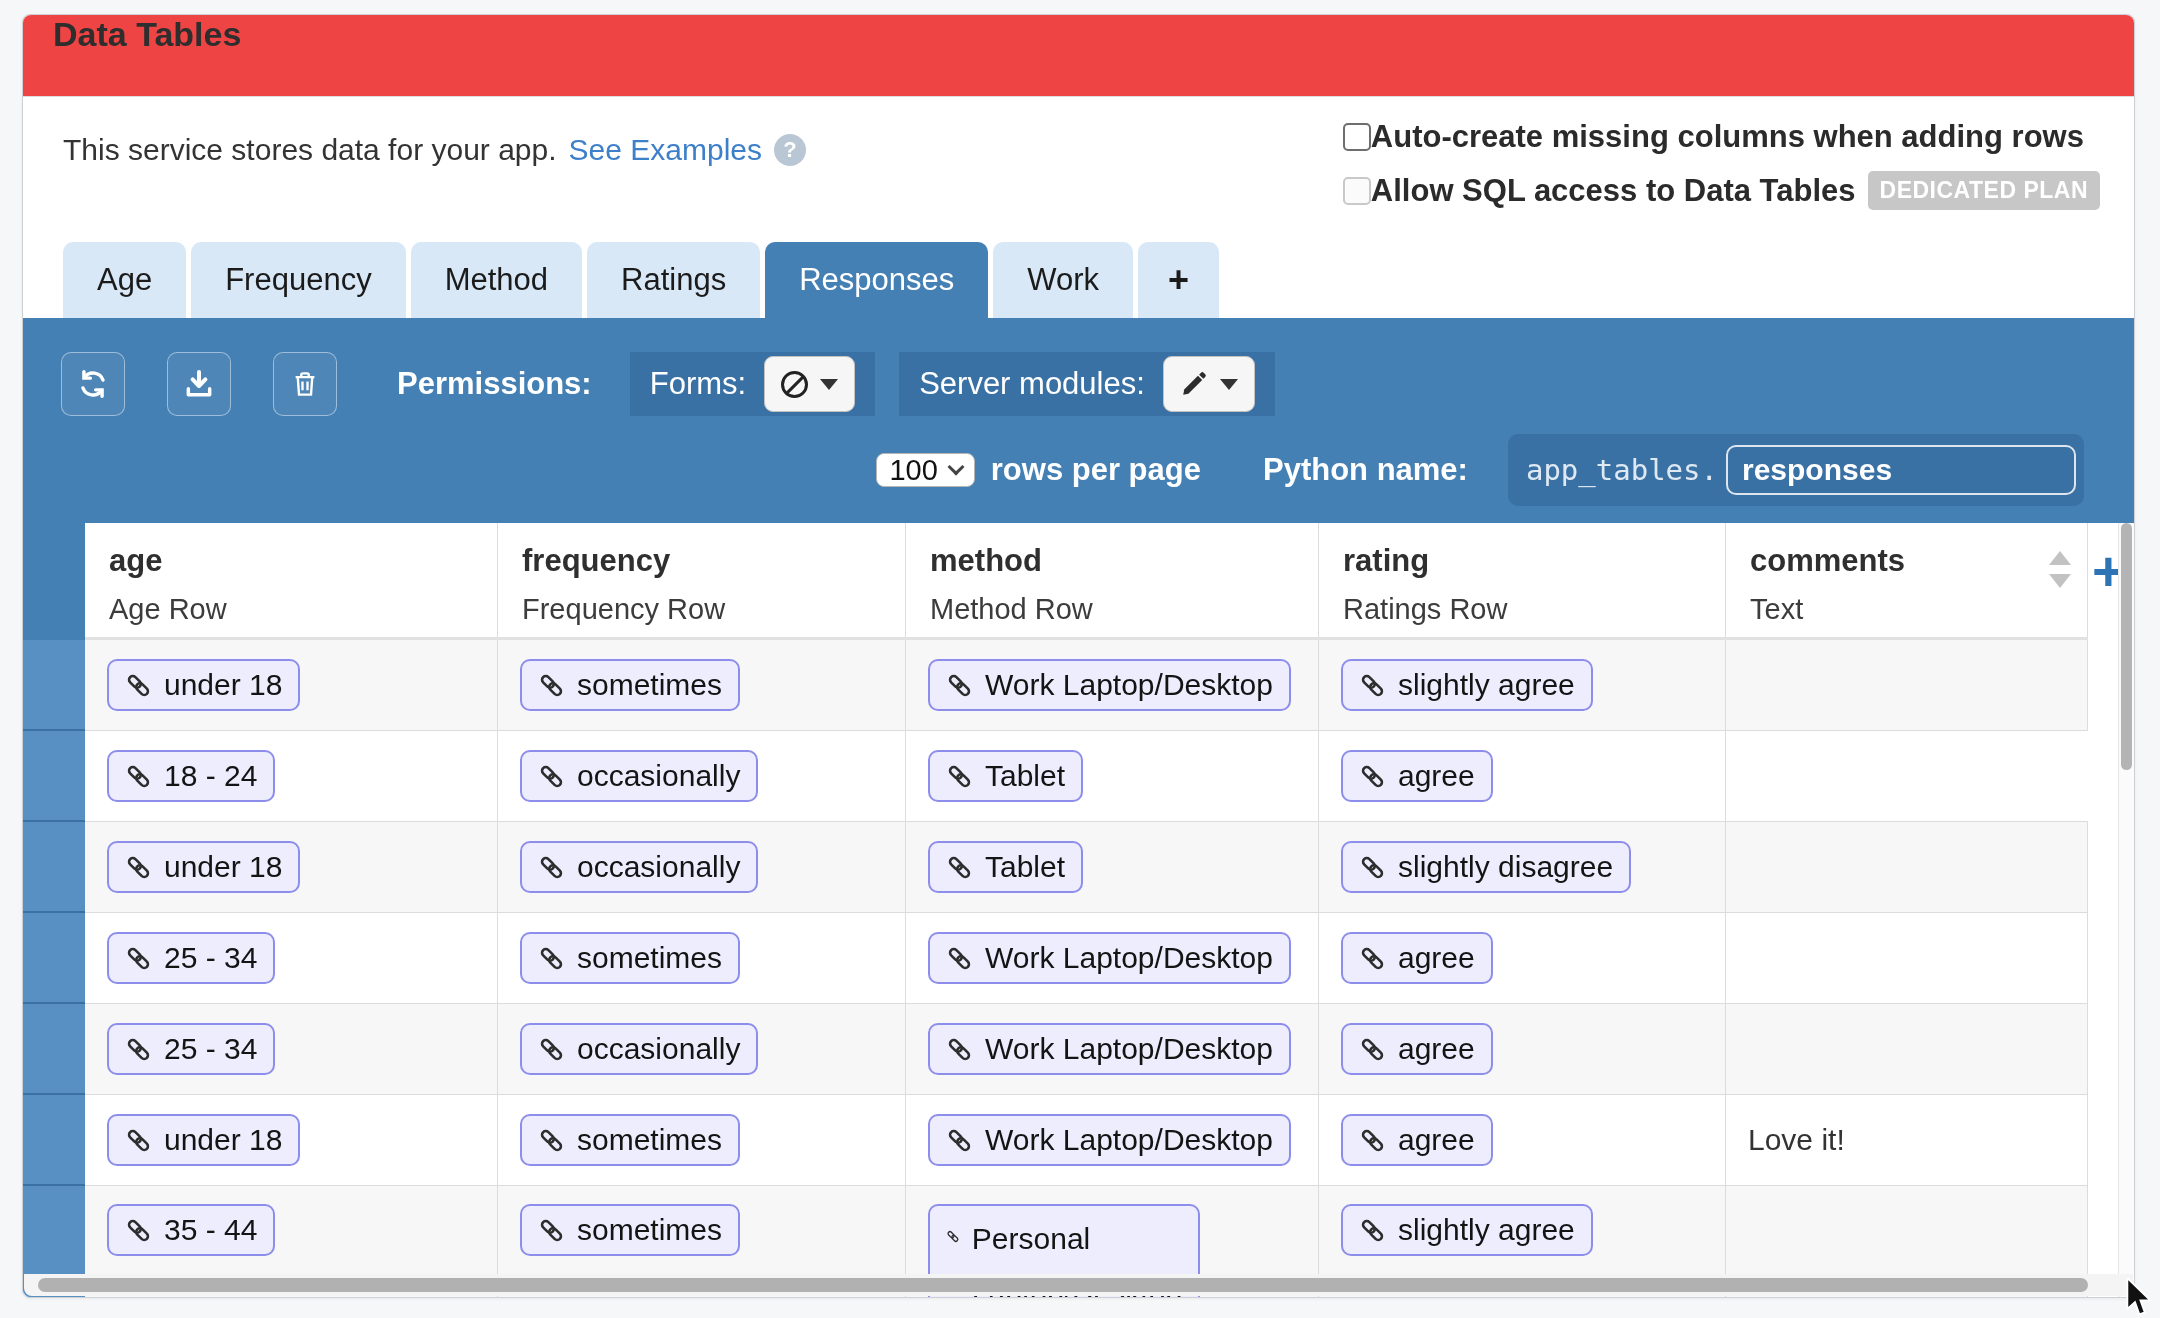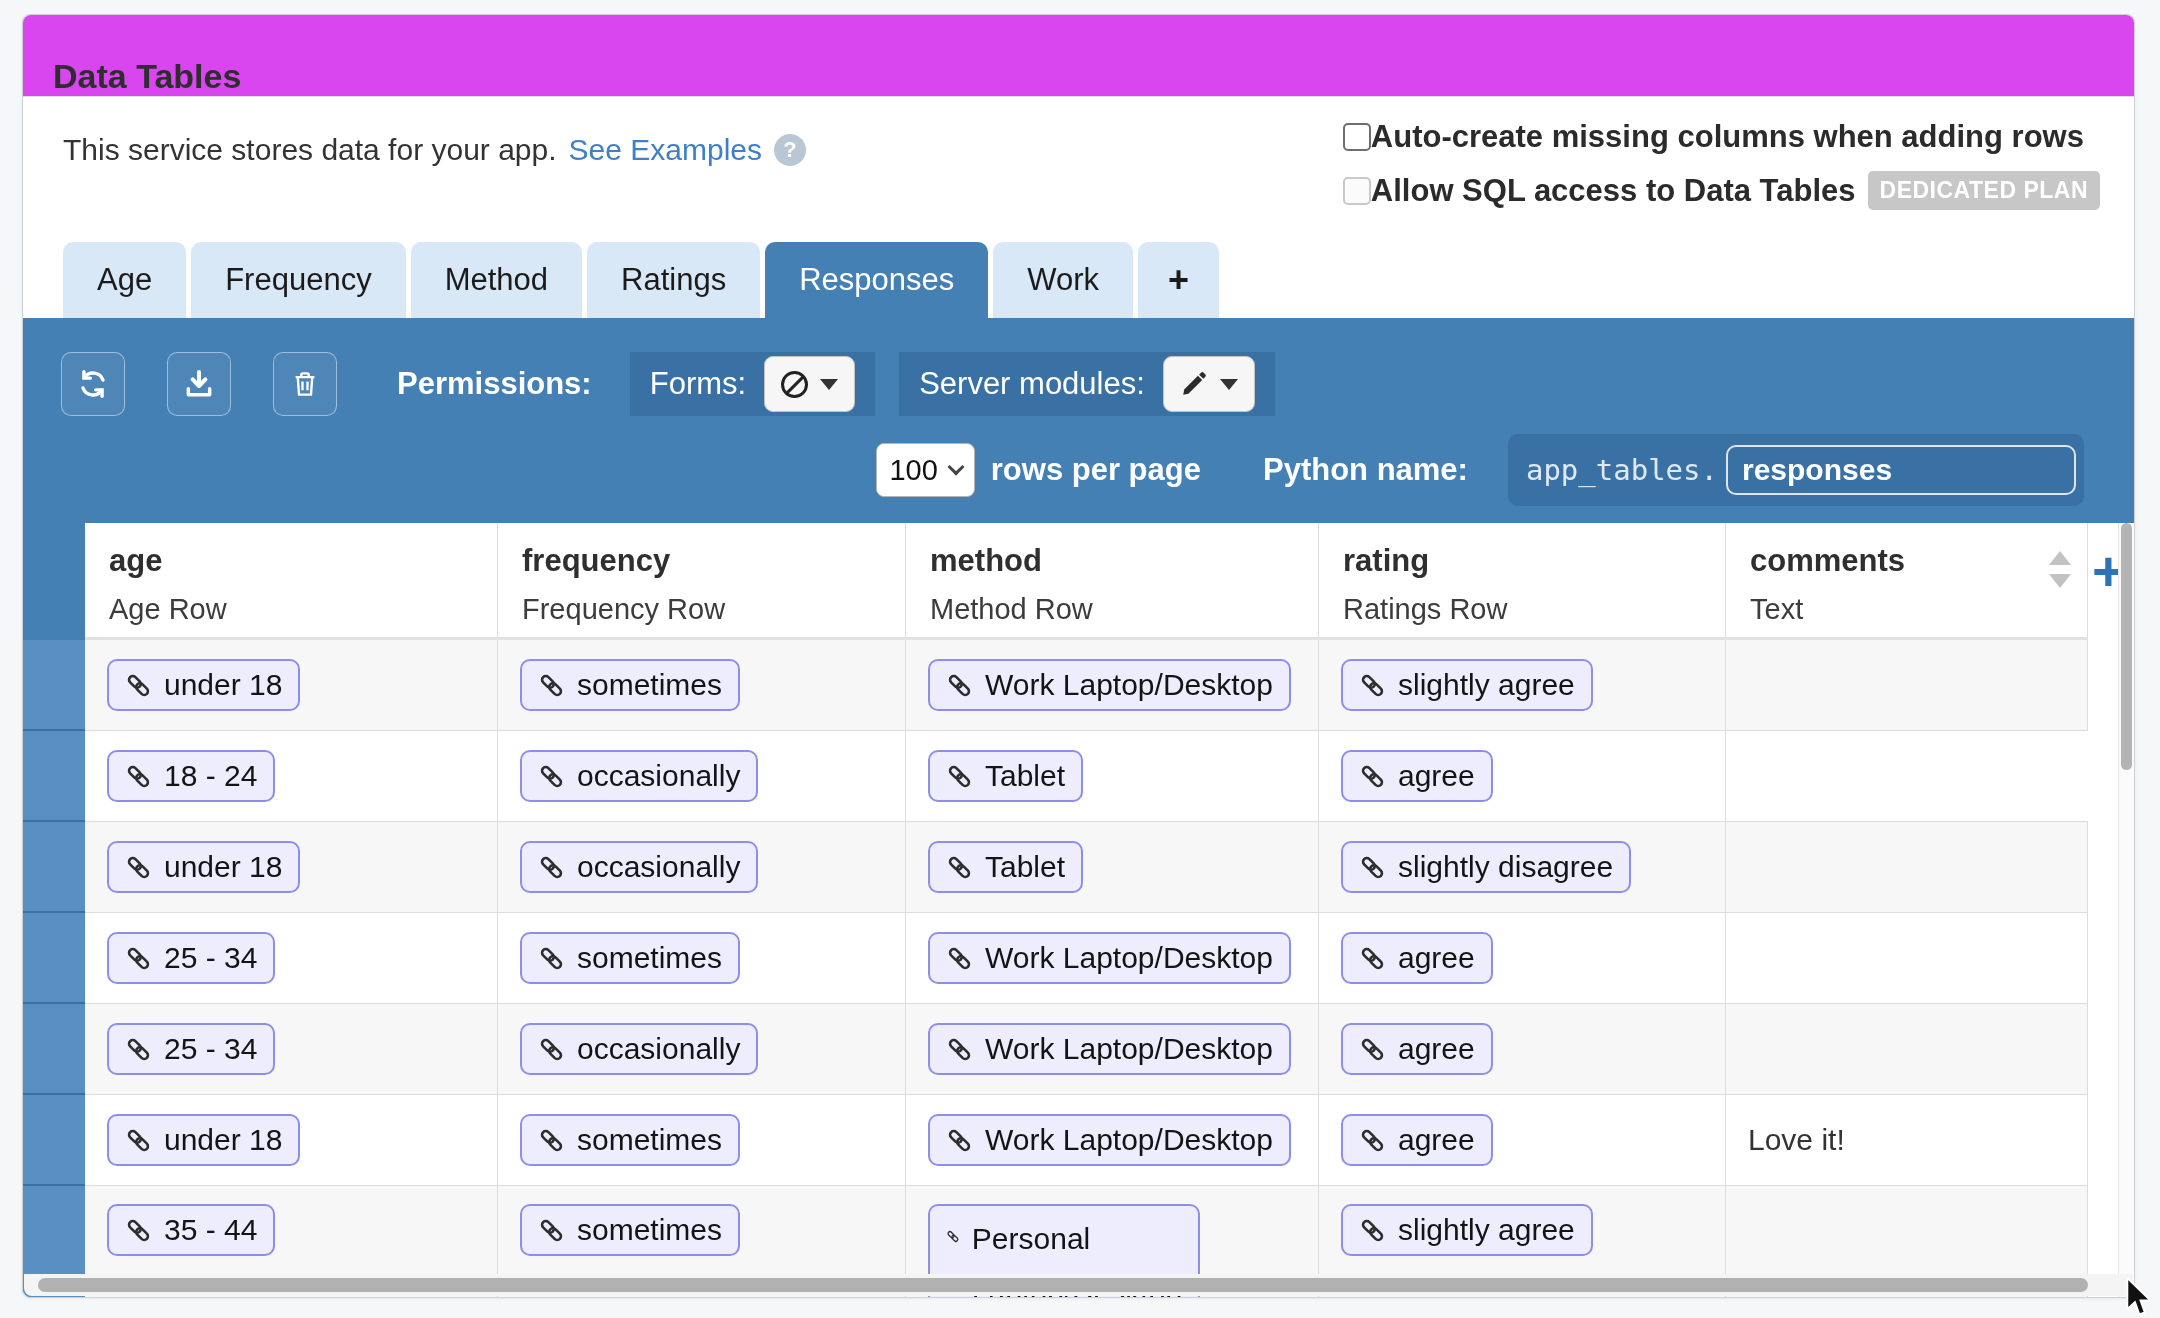--- a/index.html
+++ b/index.html
@@ -10,22 +10,22 @@
     font-family:"Liberation Sans", sans-serif;
     color:#2d2d2d;
   }
   
   .panel {
     position:absolute; left:22px; top:14px; width:2113px; height:1284px;
     background:#fff; border:1px solid #cdd0d4; border-radius:8px;
     box-shadow:0 1px 3px rgba(0,0,0,.06);
   }
   .panel-header {
-    height:82px; background:#d946ef; border-bottom:1px solid #dcdcdc;
-    border-radius:8px 8px 0 0; display:flex; align-items:flex-end; padding-left:30px;
+    height:82px; background:#ef4444; border-bottom:1px solid #dcdcdc;
+    border-radius:8px 8px 0 0; display:flex; align-items:flex-start; padding-left:30px;
   }
   .panel-title { font-size:34px; font-weight:bold; color:#2e2e2e; }
   .panel-body { position:relative; height:1200px; }
 
   
   .intro { position:absolute; left:40px; top:36px; display:flex; align-items:center; gap:12px; font-size:30px; color:#333; }
   .intro a { color:#3d7fc9; text-decoration:none; }
   .q-icon {
     width:32px; height:32px; border-radius:50%; background:#b9c7d4; color:#fff;
     font-weight:bold; font-size:22px; display:flex; align-items:center; justify-content:center;
@@ -72,21 +72,21 @@
     background:#f6f6f6; border:1px solid #c2c2c2; border-radius:9px; height:56px;
     padding:0 16px; display:flex; align-items:center; gap:12px;
   }
   .ban { width:27px; height:27px; border:3px solid #222; border-radius:50%; position:relative; }
   .ban::before { content:""; position:absolute; left:-2px; top:10px; width:25px; height:3px; background:#222; transform:rotate(-45deg); }
   .caret { width:0; height:0; border-left:9px solid transparent; border-right:9px solid transparent; border-top:11px solid #333; }
 
   
   .toolbar2 { margin-top:22px; height:64px; display:flex; align-items:center; justify-content:flex-end; padding-right:50px; }
   .select {
-    background:#fff; border:1px solid #b5b5b5; border-radius:8px; height:54px;
+    background:#fff; border:1px solid #b5b5b5; border-radius:8px; height:34px;
     padding:0 12px; display:flex; align-items:center; gap:12px; font-size:29px; color:#111;
   }
   .chev { width:12px; height:12px; border-right:3px solid #444; border-bottom:3px solid #444; transform:rotate(45deg); margin-top:-6px; }
   .rpp-label { font-size:31px; font-weight:bold; color:#fff; margin-left:16px; }
   .py-label { font-size:31px; font-weight:bold; color:#fff; margin-left:62px; }
   .pygroup { background:#3a71a5; border-radius:10px; height:72px; display:flex; align-items:center; padding-left:18px; margin-left:40px; }
   .pyprefix { font-family:"DejaVu Sans Mono", monospace; font-size:29px; color:#dfe9f4; }
   .pyinput {
     margin:0 8px; width:350px; height:50px; border:2px solid #dde6ee; border-radius:10px;
     display:flex; align-items:center; padding:0 14px; color:#fff; font-weight:bold; font-size:30px;

